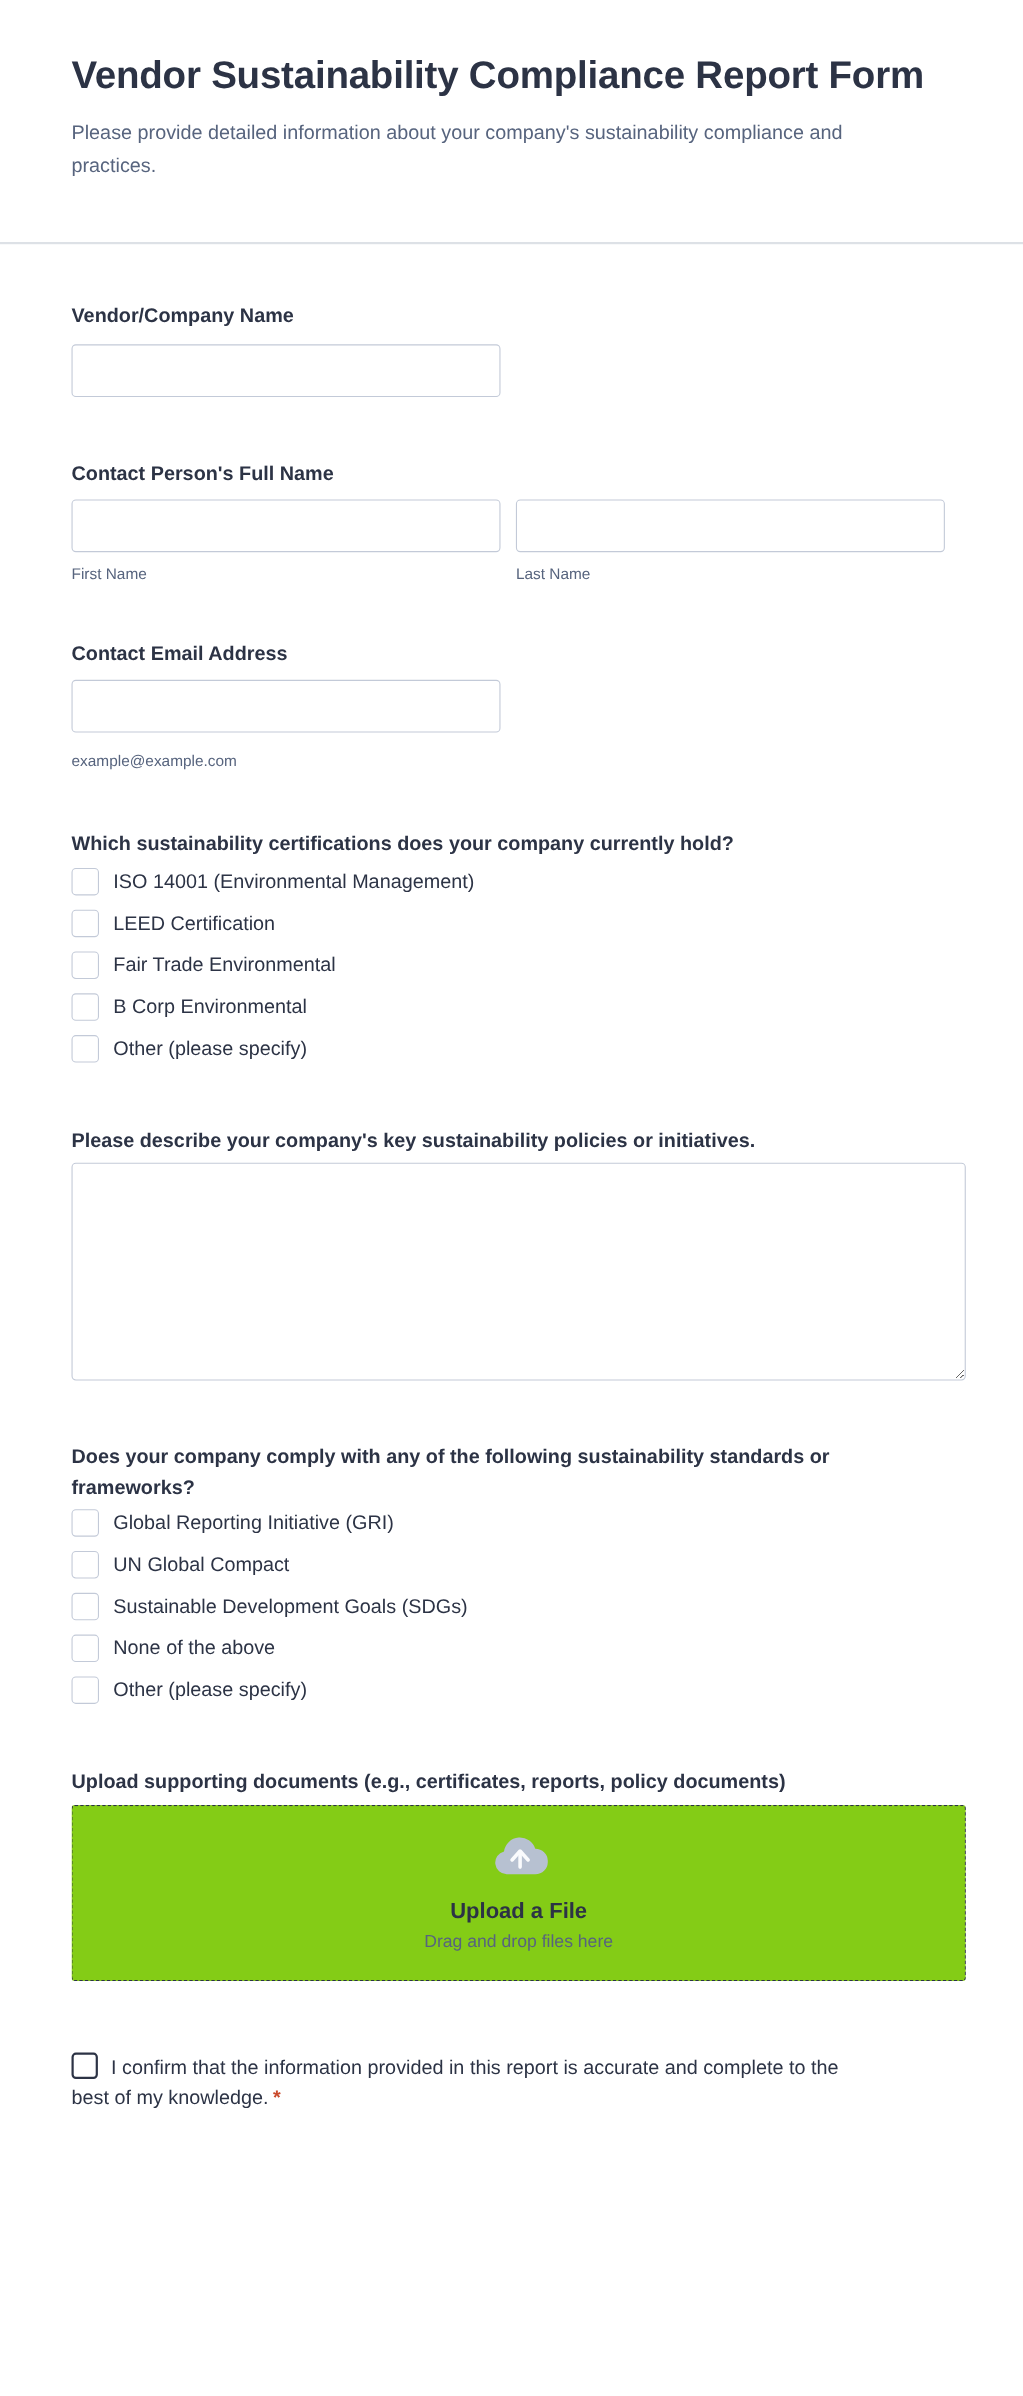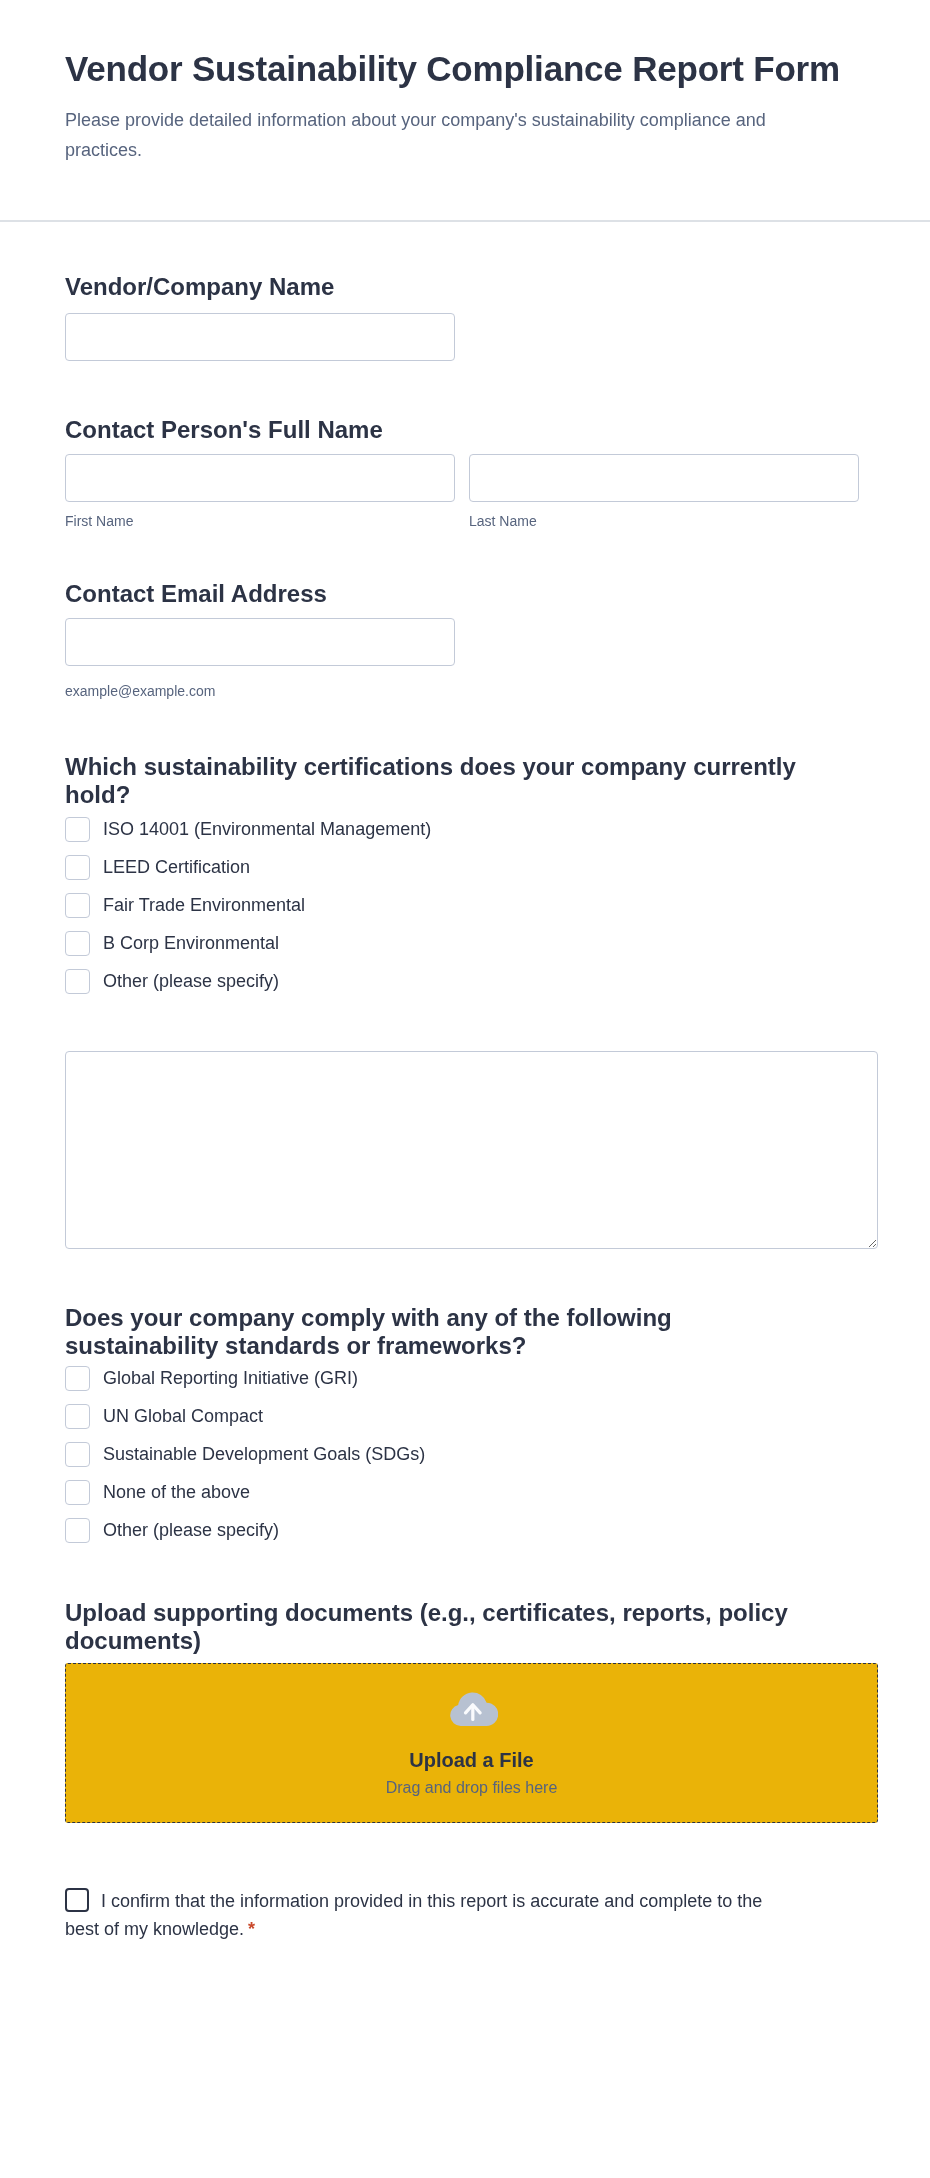--- a/index.html
+++ b/index.html
@@ -34,21 +34,21 @@
     border: none;
     border-bottom: 2px solid #dde1e6;
     width: 100%;
   }
 
   
   .form-body { padding: 0 65px; }
   .field { margin-top: 55px; }
   .field-label {
     display: block;
-    font-size: 24px;
+    font-size: 18px;
     line-height: 28px;
     font-weight: 600;
     color: #2c3345;
   }
   .text-input {
     display: block;
     margin-top: 12px;
     width: 390px;
     height: 48px;
     border: 1px solid #c3cad8;
@@ -130,21 +130,21 @@
     outline: none;
   }
 
   
   .dropzone {
     margin-top: 8px;
     width: 813px;
     height: 160px;
     border: 1px dashed #2c3345;
     border-radius: 3px;
-    background: #eab308;
+    background: #84cc16;
     display: flex;
     flex-direction: column;
     align-items: center;
     padding-top: 24px;
     cursor: pointer;
   }
   .cloud-icon { width: 52px; height: 40px; }
   .upload-title {
     margin-top: 20px;
     font-size: 20px;
@@ -240,20 +240,21 @@
         <span class="option-text">B Corp Environmental</span>
       </li>
       <li class="option-row">
         <span class="checkbox"></span>
         <span class="option-text">Other (please specify)</span>
       </li>
     </ul>
   </div>
 
   <div class="field field-policies">
+    <label class="field-label">Please describe your company's key sustainability policies or initiatives.</label>
     <textarea class="textarea" style=""></textarea>
   </div>
 
   <div class="field field-standards">
     <label class="field-label standards-label">Does your company comply with any of the following sustainability standards or frameworks?</label>
     <ul class="options">
       <li class="option-row">
         <span class="checkbox"></span>
         <span class="option-text">Global Reporting Initiative (GRI)</span>
       </li>

